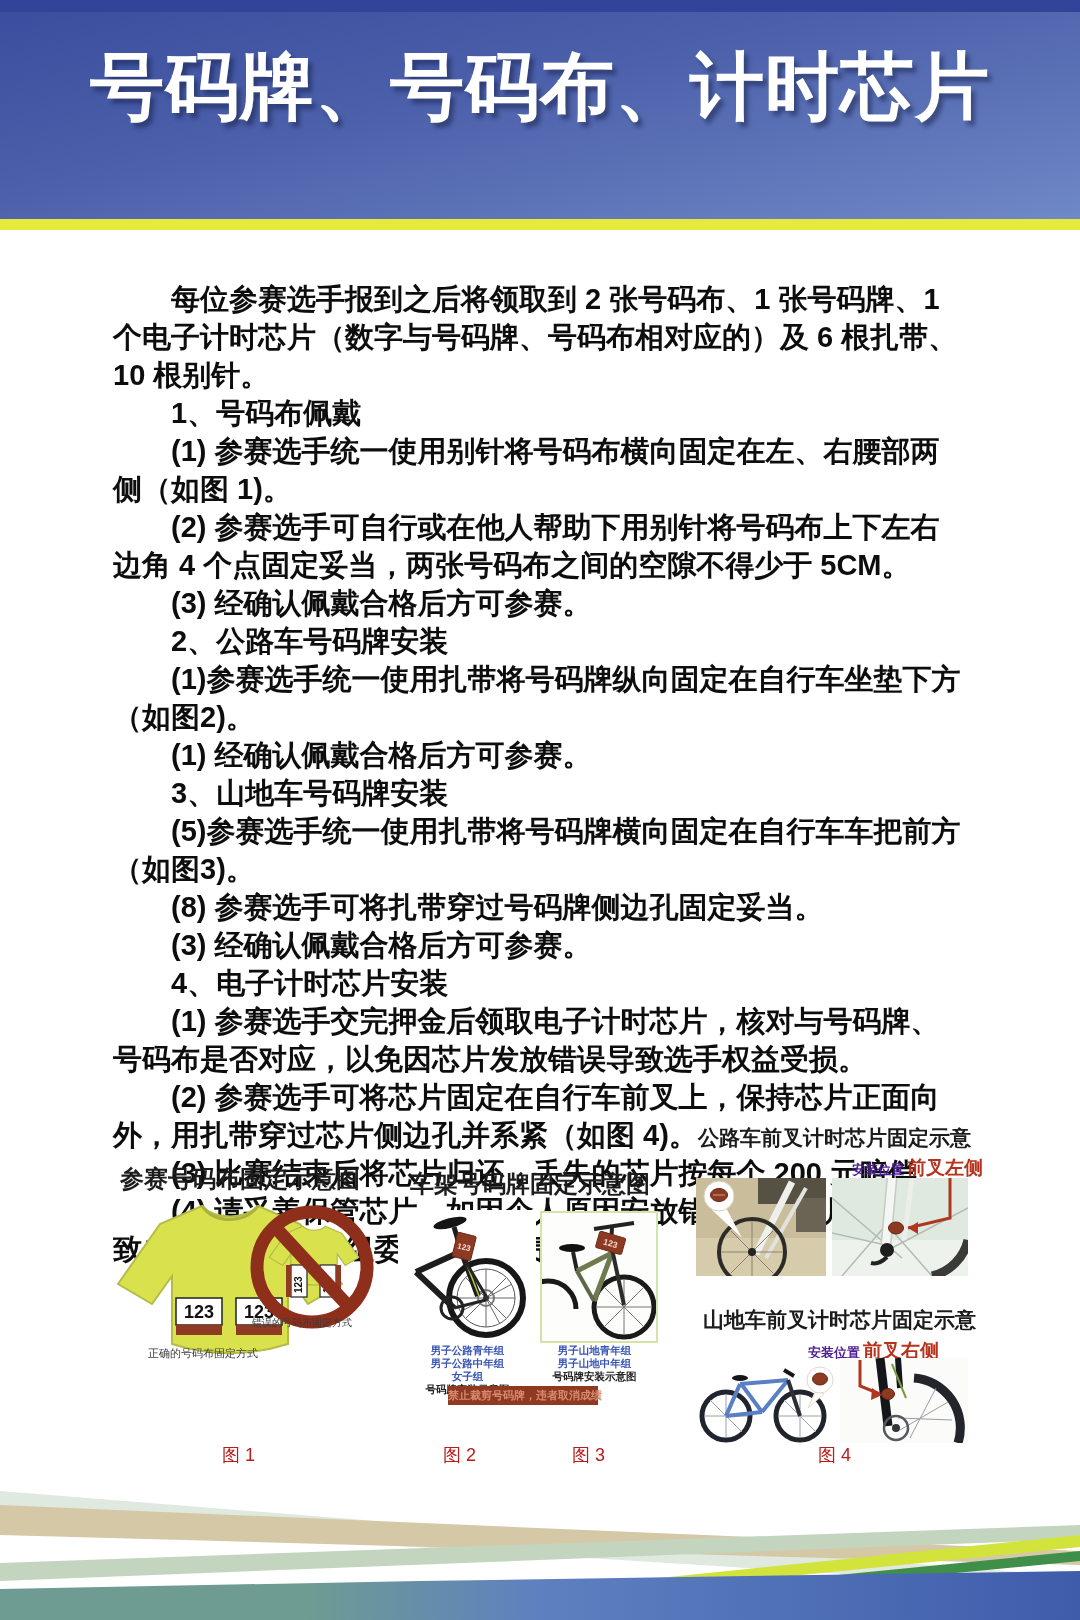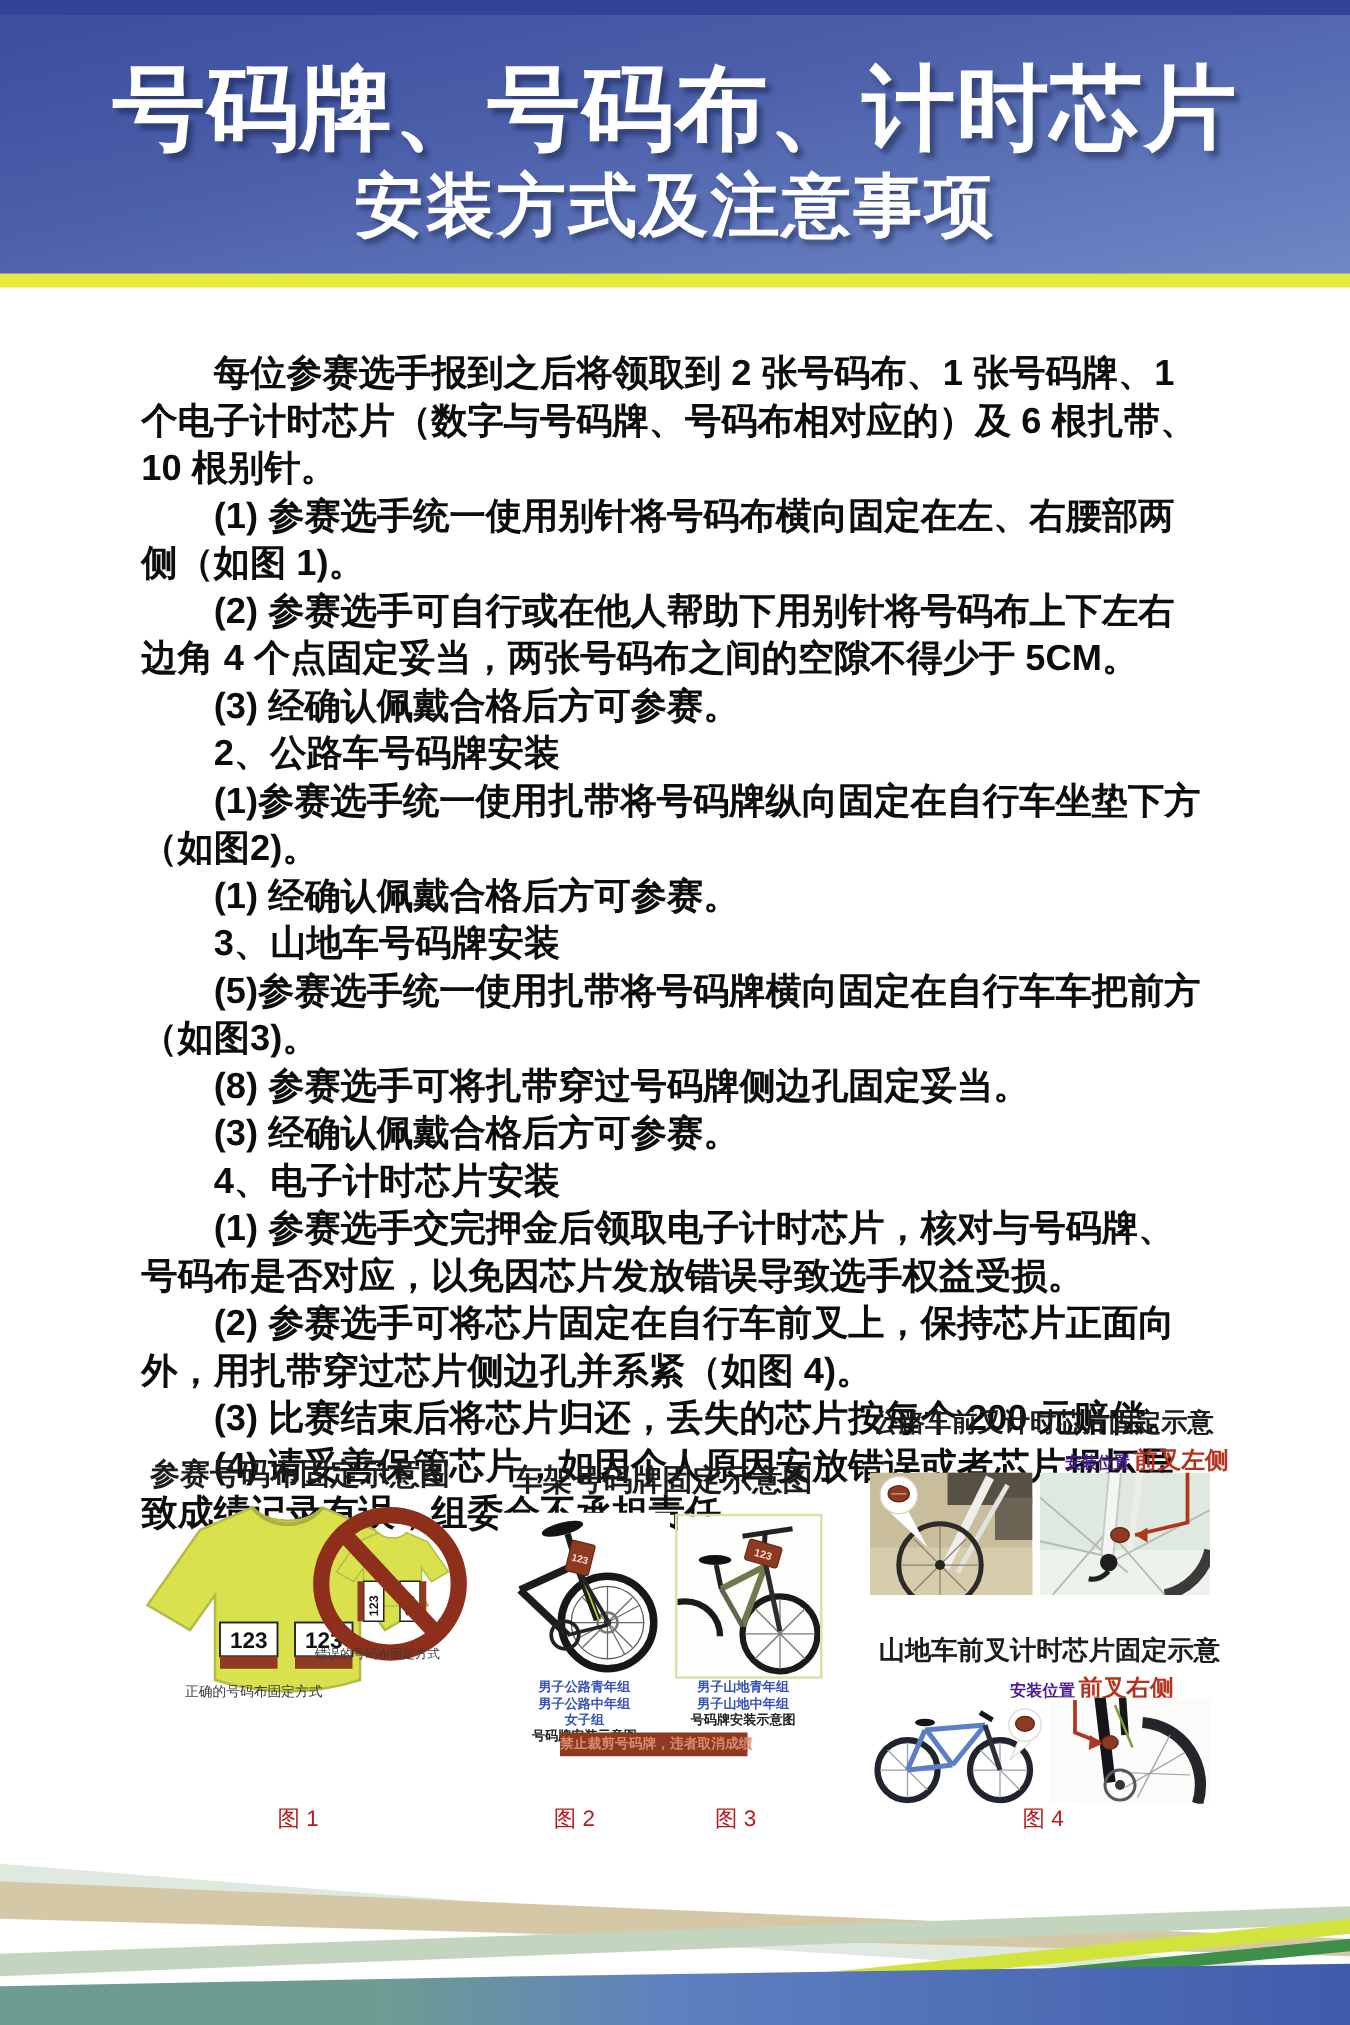--- a/index.html
+++ b/index.html
@@ -45,26 +45,26 @@
   .footer-svg{position:absolute;left:0;top:1477px;width:1080px;height:143px;display:block;}
 </style>
 </head>
 <body>
 
 <div class="poster">
 
   <div class="header">
     <div class="header-top-strip"></div>
     <div class="title1">号码牌、号码布、计时芯片</div>
-    <div class="title2">安装方式及注意事项</div>
   </div>
   <div class="yellow-stripe"></div>
 
   <div class="doc">
     <p>每位参赛选手报到之后将领取到 2 张号码布、1 张号码牌、1 个电子计时芯片（数字与号码牌、号码布相对应的）及 6 根扎带、10 根别针。</p>
+    <p>1、号码布佩戴</p>
     <p>(1) 参赛选手统一使用别针将号码布横向固定在左、右腰部两侧（如图 1)。</p>
     <p>(2) 参赛选手可自行或在他人帮助下用别针将号码布上下左右边角 4 个点固定妥当，两张号码布之间的空隙不得少于 5CM。</p>
     <p>(3) 经确认佩戴合格后方可参赛。</p>
     <p>2、公路车号码牌安装</p>
     <p>(1)参赛选手统一使用扎带将号码牌纵向固定在自行车坐垫下方（如图2)。</p>
     <p>(1) 经确认佩戴合格后方可参赛。</p>
     <p>3、山地车号码牌安装</p>
     <p>(5)参赛选手统一使用扎带将号码牌横向固定在自行车车把前方（如图3)。</p>
     <p>(8) 参赛选手可将扎带穿过号码牌侧边孔固定妥当。</p>
     <p>(3) 经确认佩戴合格后方可参赛。</p>

